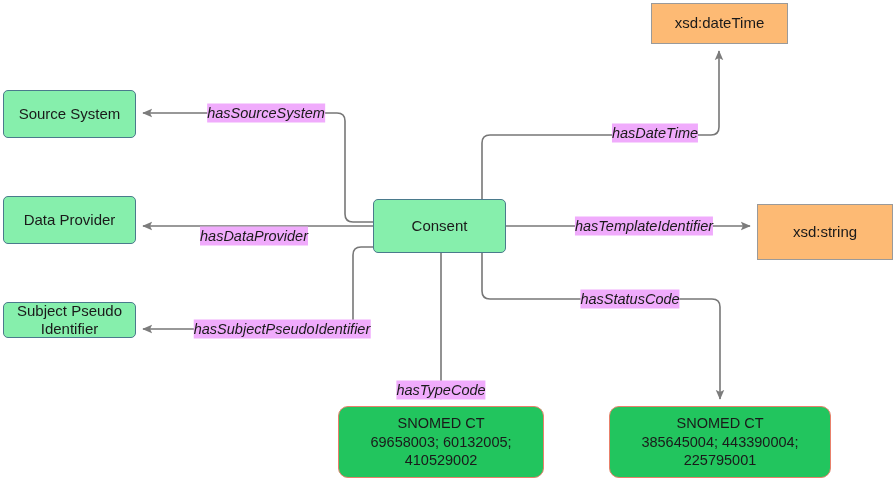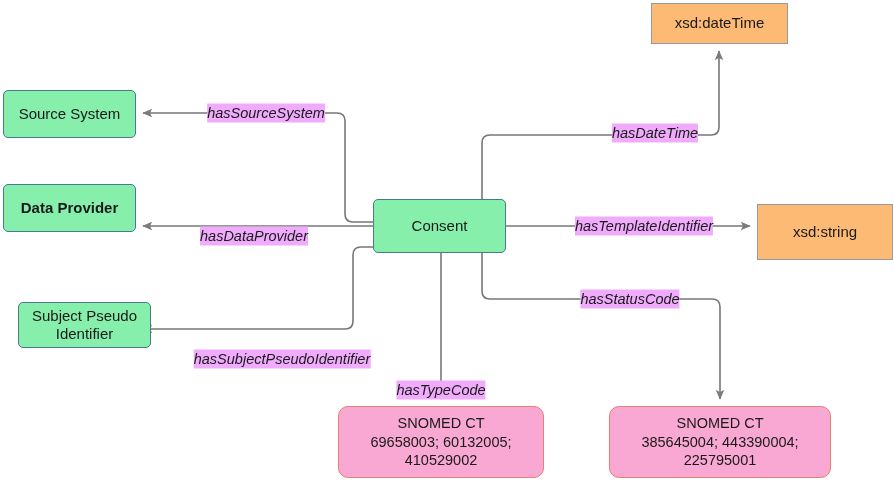--- a/index.html
+++ b/index.html
@@ -41,21 +41,21 @@
     background: #86efac;
     border: 1.6px solid #4a7a8c;
     border-radius: 5px;
   }
   .node-datatype {
     background: #fdba74;
     border: 1.6px solid #9a9a9a;
     border-radius: 0px;
   }
   .node-code {
-    background: #f9a8d4;
+    background: #22c55e;
     border: 1.8px solid #e8806b;
     border-radius: 10px;
     font-size: 14.5px;
   }
   .node-code .node-text { line-height: 1.28; }
   .node-text { display: block; width: 100%; padding: 0 4px; box-sizing: border-box; }
   .edge-label {
     position: absolute;
     background: #f0abfc;
     color: #1a1a1a;
@@ -86,24 +86,24 @@
         <path d="M 506 226 L 750 226" fill="none" stroke="#777777" stroke-width="1.6" stroke-linecap="butt" marker-end="url(#arrow)"></path>
         <path d="M 441 253 L 441 399" fill="none" stroke="#777777" stroke-width="1.6" stroke-linecap="butt" marker-end="url(#arrow)"></path>
         <path d="M 482 253 L 482 291 Q 482 299 490 299 L 712 299 Q 720 299 720 307 L 720 399" fill="none" stroke="#777777" stroke-width="1.6" stroke-linecap="butt" marker-end="url(#arrow)"></path>
       </g>
   </svg>
 
   <div id="node-layer">
       <div class="node node-class" style="left: 3px; top: 90px; width: 133px; height: 48px;">
         <span class="node-text">Source System</span>
       </div>
-      <div class="node node-class" style="left: 3px; top: 184px; width: 133px; height: 48px; font-weight: bold;">
+      <div class="node node-class" style="left: 3px; top: 196px; width: 133px; height: 48px;">
         <span class="node-text">Data Provider</span>
       </div>
-      <div class="node node-class" style="left: 18px; top: 302px; width: 133px; height: 46px; align-items: center;">
+      <div class="node node-class" style="left: 3px; top: 302px; width: 133px; height: 36px; align-items: center;">
         <span class="node-text">Subject Pseudo<br>Identifier</span>
       </div>
       <div class="node node-class" style="left: 373px; top: 199px; width: 133px; height: 54px;">
         <span class="node-text">Consent</span>
       </div>
       <div class="node node-datatype" style="left: 651px; top: 3px; width: 137px; height: 41px;">
         <span class="node-text">xsd:dateTime</span>
       </div>
       <div class="node node-datatype" style="left: 757px; top: 204px; width: 136px; height: 56px;">
         <span class="node-text">xsd:string</span>
@@ -111,20 +111,20 @@
       <div class="node node-code" style="left: 338px; top: 406px; width: 206px; height: 72px;">
         <span class="node-text">SNOMED CT<br>69658003; 60132005;<br>410529002</span>
       </div>
       <div class="node node-code" style="left: 609px; top: 406px; width: 222px; height: 72px;">
         <span class="node-text">SNOMED CT<br>385645004; 443390004;<br>225795001</span>
       </div>
     </div>
   <div id="label-layer">
       <div class="edge-label" style="left: 266px; top: 113px;">hasSourceSystem</div>
       <div class="edge-label" style="left: 254px; top: 226px; margin-top: 10px;">hasDataProvider</div>
-      <div class="edge-label" style="left: 282px; top: 329px; margin-top: 30px;">hasSubjectPseudoIdentifier</div>
+      <div class="edge-label" style="left: 282px; top: 329px;">hasSubjectPseudoIdentifier</div>
       <div class="edge-label" style="left: 655px; top: 133px;">hasDateTime</div>
       <div class="edge-label" style="left: 644px; top: 226px;">hasTemplateIdentifier</div>
       <div class="edge-label" style="left: 441px; top: 390px;">hasTypeCode</div>
       <div class="edge-label" style="left: 630px; top: 299px;">hasStatusCode</div>
     </div>
 
 </div>
 
 </body></html>

